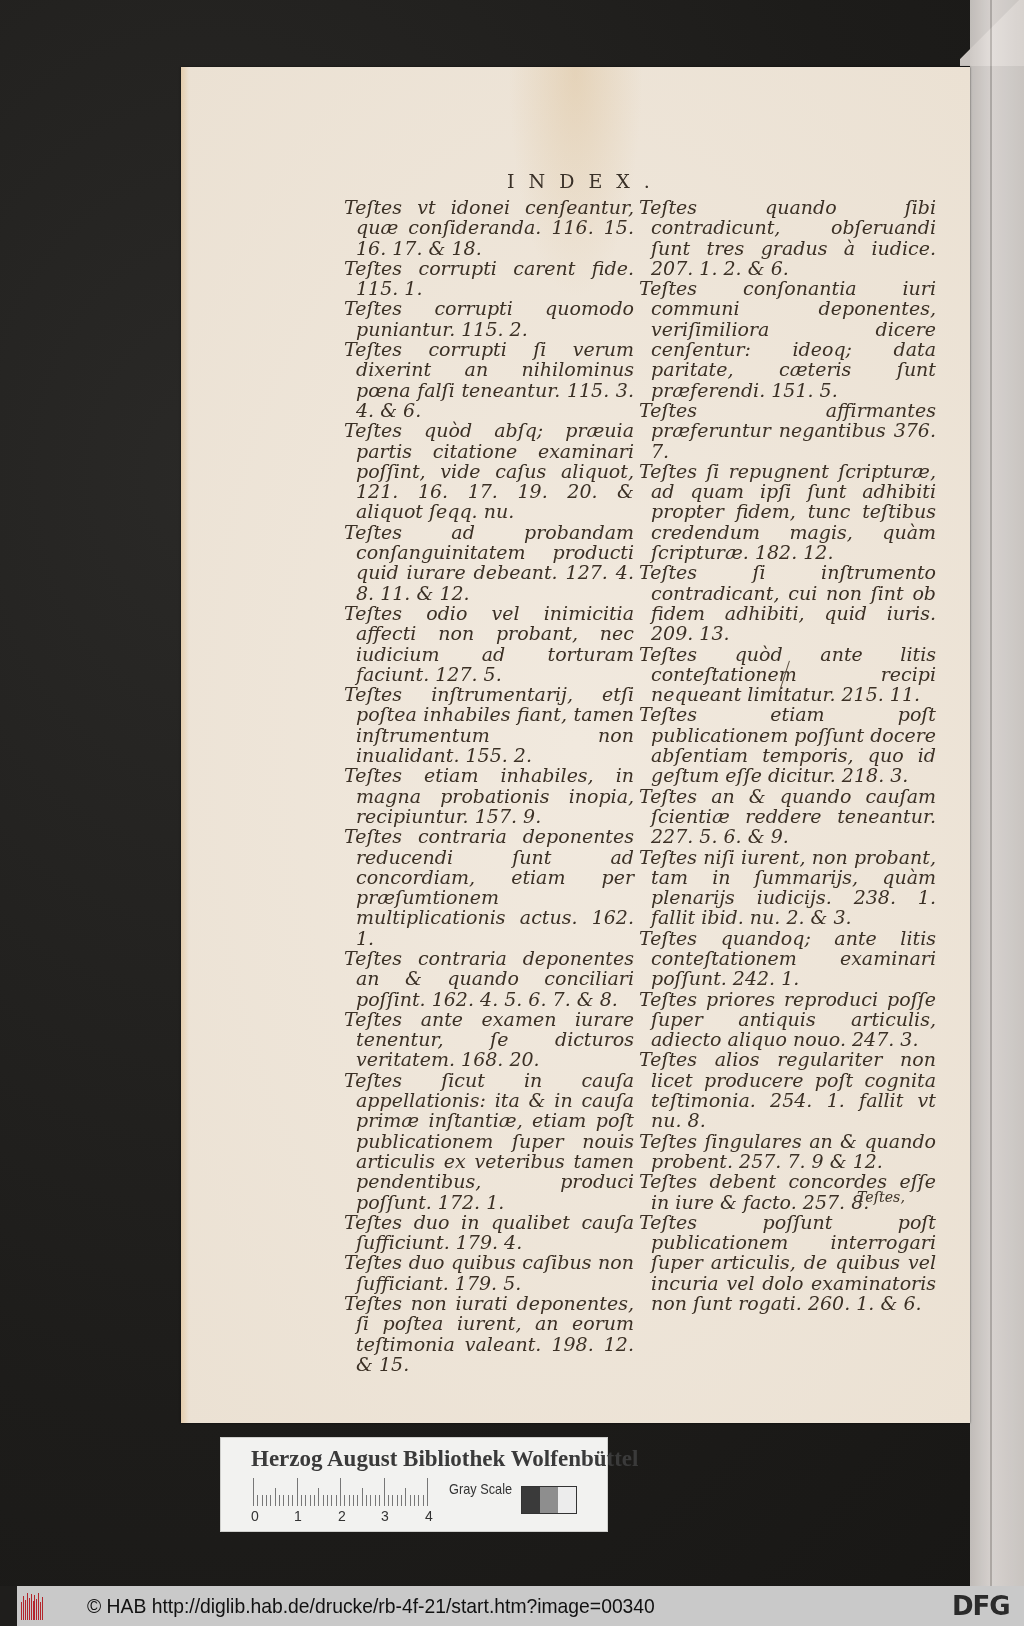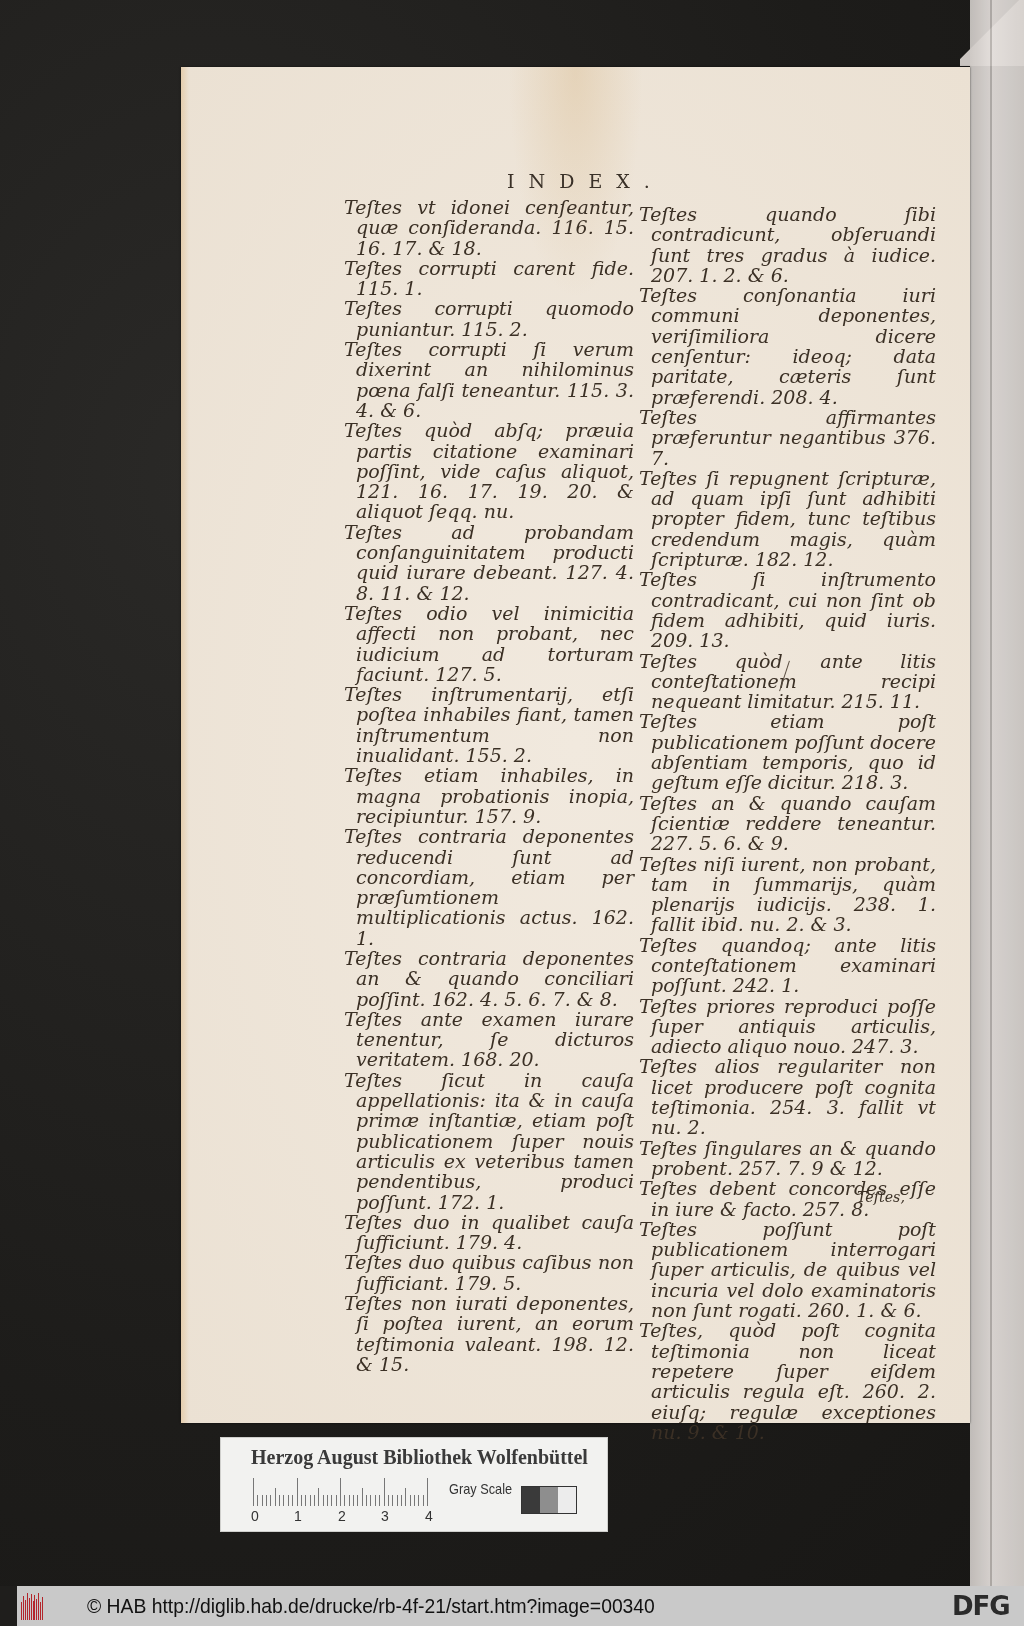--- a/index.html
+++ b/index.html
@@ -40,33 +40,33 @@
     text-align:center; letter-spacing:14px;
     font-family:"DejaVu Serif", serif; font-size:19px; color:#3a3128;
     padding-left:20px; box-sizing:border-box;
   }
   .col {
     position:absolute; top:130px;
     font-family:"DejaVu Serif", serif; font-style:italic;
     font-size:19px; line-height:20.3px; color:#3b3025;
   }
   .col.left { left:163px; width:290px; }
-  .col.right { left:458px; width:297px;margin-top:7px; }
+  .col.right { left:458px; width:297px; }
   .entry { margin:0; padding-left:12px; text-indent:-12px; text-align:justify; }
   .catchword {
     position:absolute; left:676px; top:1122px;
     font-family:"DejaVu Serif", serif; font-style:italic; font-size:14.2px; color:#3b3025;
   }
   .card {
     position:absolute; left:220px; top:1437px; width:386px; height:93px;
     background:#f2f2f0; border:1px solid #cfcfcc;
   }
   .card-title {
     position:absolute; left:30px; top:8px;
-    font-family:"Liberation Serif", serif; font-weight:bold; font-size:20px; color:#3a3a3a;
+    font-family:"Liberation Serif", serif; font-weight:bold; font-size:23px; color:#3a3a3a;
     white-space:nowrap;
   }
   .ruler {
     position:absolute; left:32px; top:40px; width:176px; height:28px;
   }
   .ruler .tick { position:absolute; bottom:0; width:1px; background:#777; }
   .ruler-labels { position:absolute; left:30px; top:70px; width:200px; height:18px; }
   .ruler-labels span {
     position:absolute; font-family:"Liberation Sans", sans-serif; font-size:14px; color:#333;
   }
@@ -130,35 +130,34 @@
     <p class="entry">Teſtes contraria deponentes an &amp; quando conciliari poſſint. 162.   4. 5. 6. 7. &amp; 8.</p>
     <p class="entry">Teſtes ante examen iurare tenentur, ſe dicturos veritatem. 168.   20.</p>
     <p class="entry">Teſtes ſicut in cauſa appellationis: ita &amp; in cauſa primæ inſtantiæ, etiam poſt publicationem ſuper nouis articulis ex veteribus tamen pendentibus, produci poſſunt. 172.   1.</p>
     <p class="entry">Teſtes duo in qualibet cauſa ſufficiunt. 179.   4.</p>
     <p class="entry">Teſtes duo quibus caſibus non ſufficiant. 179.   5.</p>
     <p class="entry">Teſtes non iurati deponentes, ſi poſtea iurent, an eorum teſtimonia valeant. 198.   12. &amp; 15.</p>
   </div>
 
   <div class="col right">
     <p class="entry">Teſtes quando ſibi contradicunt, obſeruandi ſunt tres gradus à iudice. 207.   1. 2. &amp; 6.</p>
-    <p class="entry">Teſtes conſonantia iuri communi deponentes, veriſimiliora dicere cenſentur: ideoq; data paritate, cæteris ſunt præferendi. 208.   4.</p>
+    <p class="entry">Teſtes conſonantia iuri communi deponentes, veriſimiliora dicere cenſentur: ideoq; data paritate, cæteris ſunt præferendi. 151.   5.</p>
     <p class="entry">Teſtes affirmantes præferuntur negantibus 376.   7.</p>
     <p class="entry">Teſtes ſi repugnent ſcripturæ, ad quam ipſi ſunt adhibiti propter fidem, tunc teſtibus credendum magis, quàm ſcripturæ. 182.   12.</p>
     <p class="entry">Teſtes ſi inſtrumento contradicant, cui non ſint ob fidem adhibiti, quid iuris. 209.   13.</p>
     <p class="entry">Teſtes quòd ante litis conteſtationem recipi nequeant limitatur. 215.   11.</p>
     <p class="entry">Teſtes etiam poſt publicationem poſſunt docere abſentiam temporis, quo id geſtum eſſe dicitur. 218.   3.</p>
     <p class="entry">Teſtes an &amp; quando cauſam ſcientiæ reddere teneantur. 227.   5. 6. &amp; 9.</p>
     <p class="entry">Teſtes niſi iurent, non probant, tam in ſummarijs, quàm plenarijs iudicijs. 238. 1. fallit ibid. nu. 2. &amp; 3.</p>
     <p class="entry">Teſtes quandoq; ante litis conteſtationem examinari poſſunt. 242.   1.</p>
     <p class="entry">Teſtes priores reproduci poſſe ſuper antiquis articulis, adiecto aliquo nouo. 247.   3.</p>
-    <p class="entry">Teſtes alios regulariter non licet producere poſt cognita teſtimonia. 254. 3. fallit vt nu. 2.</p>
+    <p class="entry">Teſtes alios regulariter non licet producere poſt cognita teſtimonia. 254. 1. fallit vt nu. 8.</p>
     <p class="entry">Teſtes ſingulares an &amp; quando probent. 257.   7. 9 &amp; 12.</p>
     <p class="entry">Teſtes debent concordes eſſe in iure &amp; facto. 257.   8.</p>
     <p class="entry">Teſtes poſſunt poſt publicationem interrogari ſuper articulis, de quibus vel incuria vel dolo examinatoris non ſunt rogati. 260.   1. &amp; 6.</p>
-    <p class="entry">Teſtes, quòd poſt cognita teſtimonia non liceat repetere ſuper eiſdem articulis regula eſt. 260. 2. eiuſq; regulæ exceptiones nu. 9. &amp; 10.</p>
   </div>
 
   <div class="catchword">Teſtes,</div>
   <div class="pen-mark"></div>
 </div>
 
 <div class="card">
   <div class="card-title">Herzog August Bibliothek Wolfenbüttel</div>
   <div class="ruler" id="ruler">
       <div class="tick" style="left: 0px; height: 28px;"></div>

